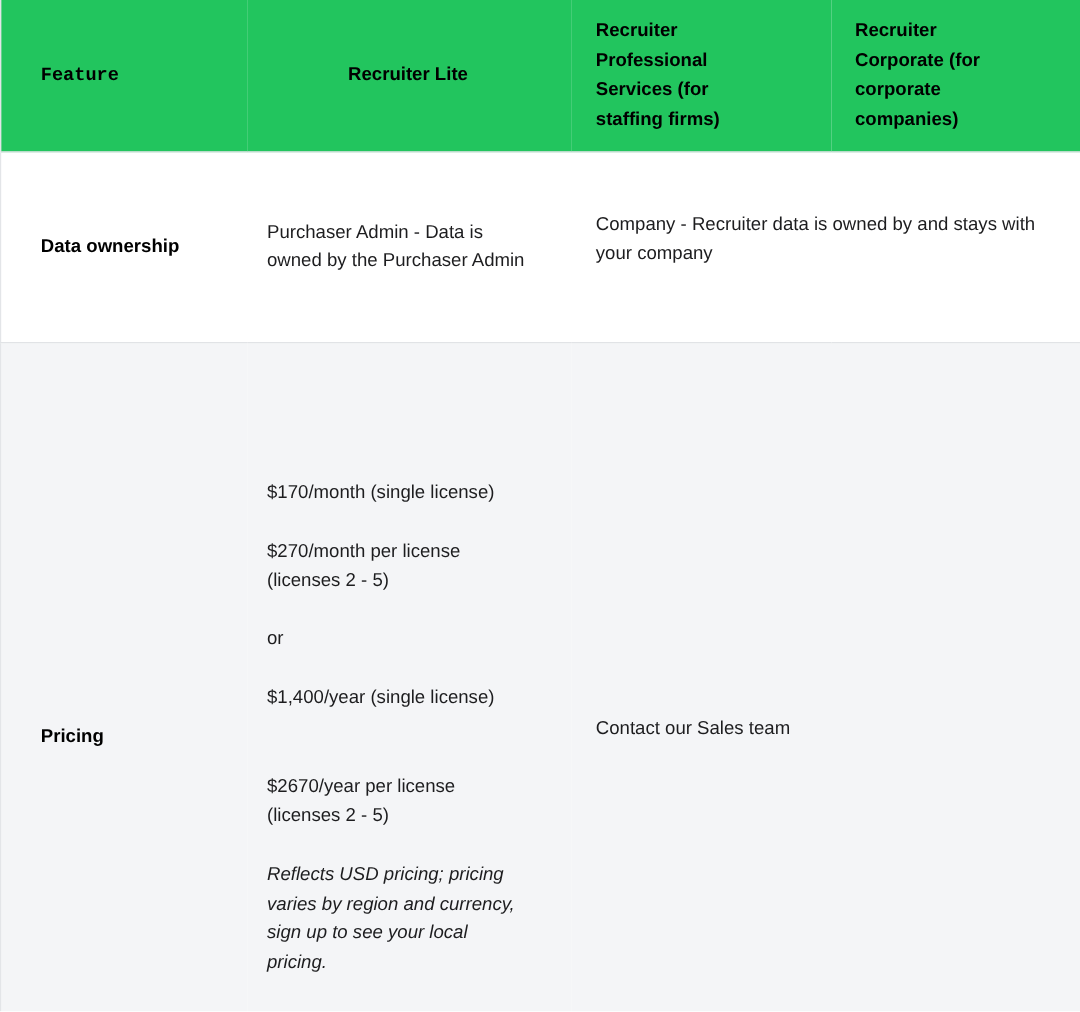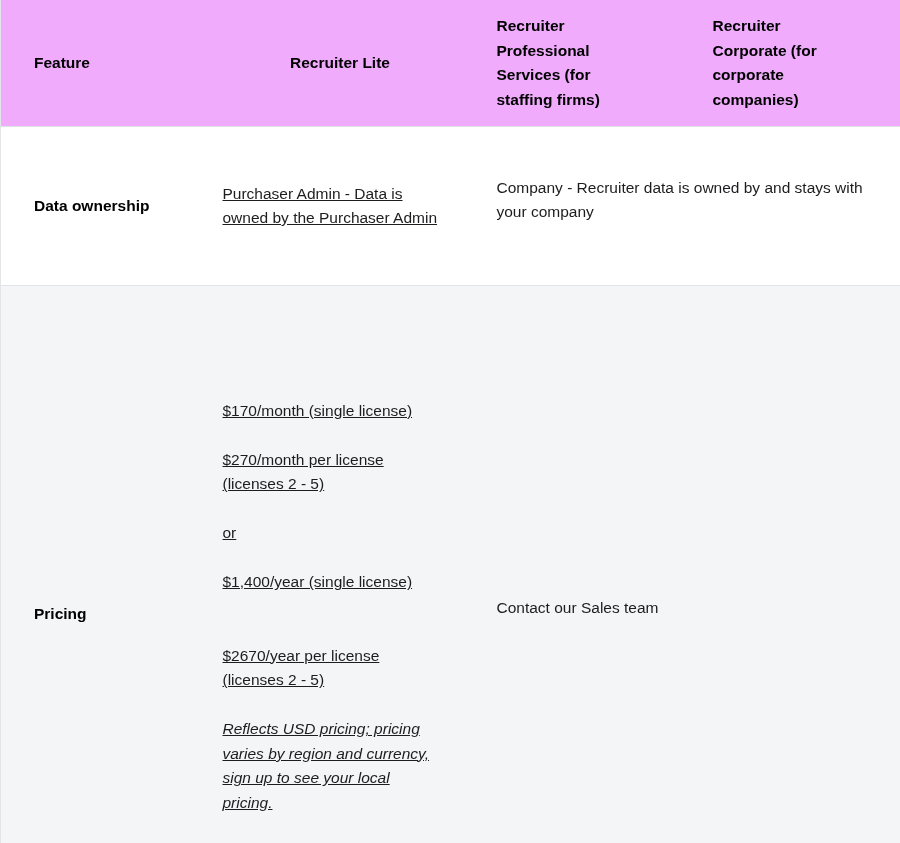--- a/index.html
+++ b/index.html
@@ -35,31 +35,31 @@
   table.comparison col.col-feature  { width: 205px; }
   table.comparison col.col-lite     { width: 270px; }
   table.comparison col.col-rps      { width: 217px; }
   table.comparison col.col-corp     { width: 208px; }
 
   
   thead tr {
     background: #f4f5f7;
   }
   thead th {
-    background: #f0abfc;
+    background: #22c55e;
     text-align: left;
     vertical-align: middle;
     font-weight: 700;
     font-size: 15.5px;
     line-height: 24.5px;
     color: #000000;
     padding: 14px 18px 14px 0;
     border-bottom: 1px solid #dfe1e5;
   }
-  thead th.th-feature { padding-left: 33px; }
+  thead th.th-feature { padding-left: 33px; font-family: Liberation Mono, monospace; }
   thead th.th-lite    { padding-left: 17px; text-align: center; }
   thead th.th-rps     { padding-left: 21px; }
   thead th.th-corp    { padding-left: 20px; }
 
   .hdr-block {
     display: block;
   }
 
   
   tbody td {
@@ -75,21 +75,20 @@
   tbody tr.row-white td { background: #ffffff; }
   tbody tr.row-gray  td { background: #f4f5f7; }
 
   td.cell-feature {
     font-weight: 700;
     color: #000000;
     padding: 16px 16px 16px 33px;
   }
   td.cell-lite {
     padding: 16px 38px 28px 17px;
-    text-decoration: underline;
   }
   td.cell-merged {
     padding: 4px 30px 16px 21px;
   }
 
   
   tr.row-ownership td { height: 118px; }
   tr.row-ownership td.cell-lite { padding-top: 20px; padding-bottom: 20px; }
 
   

